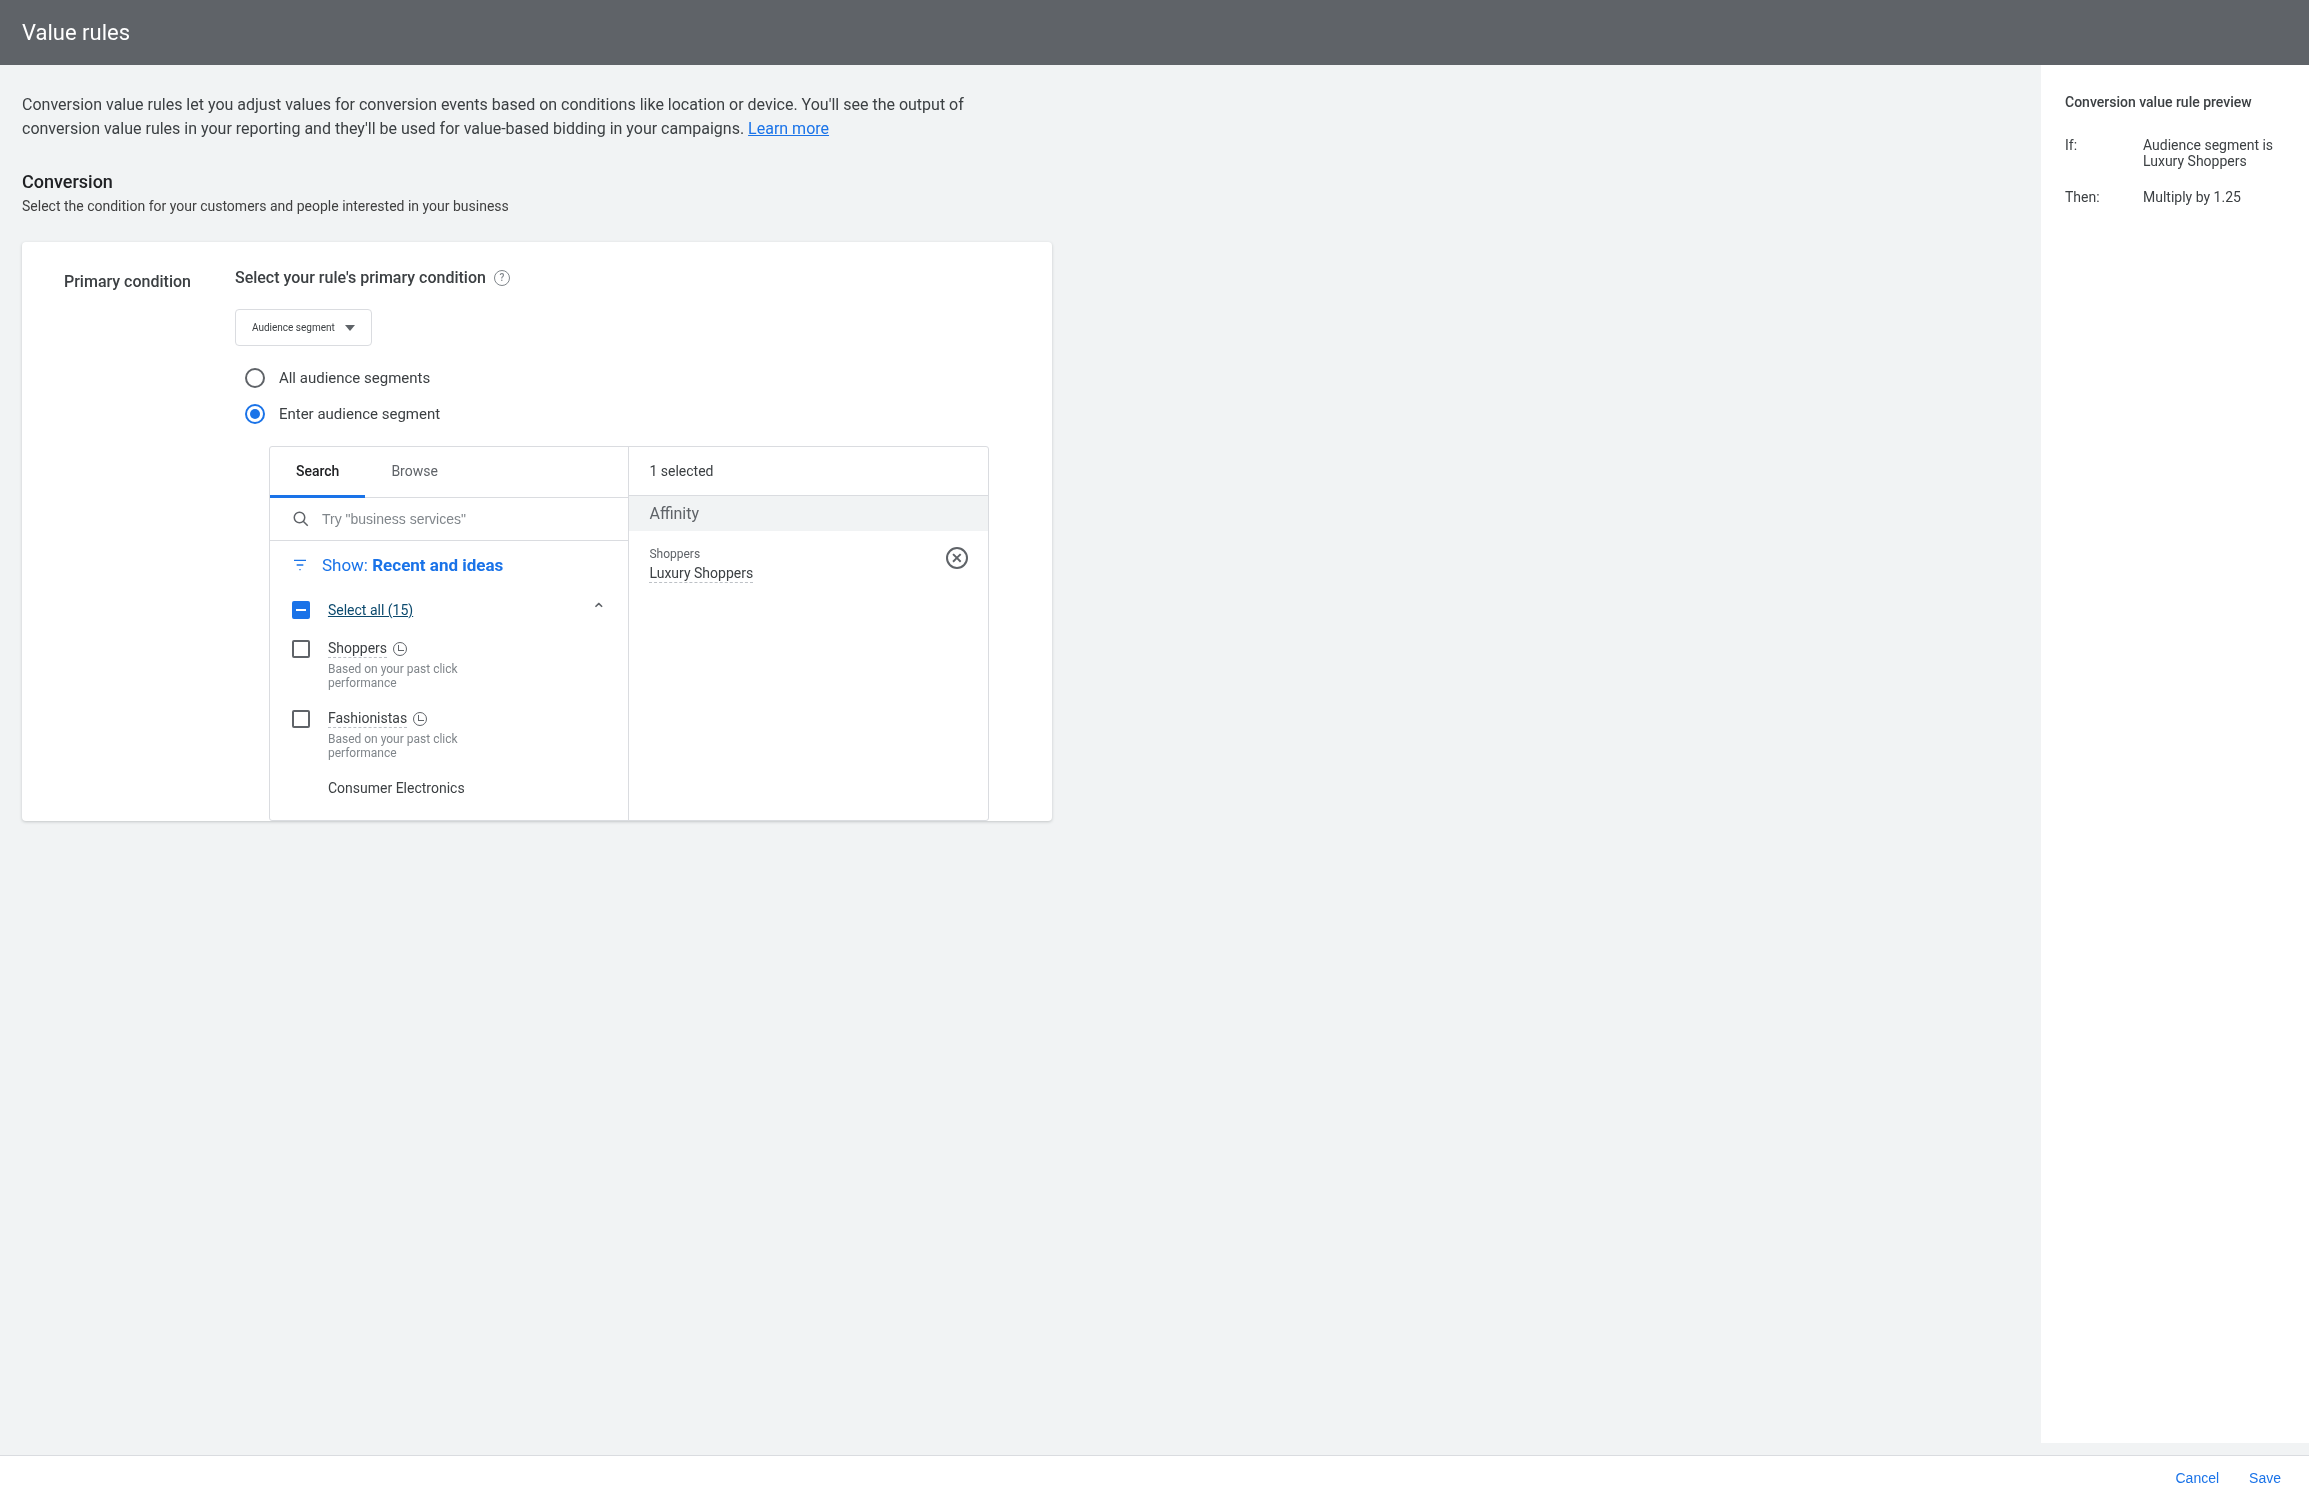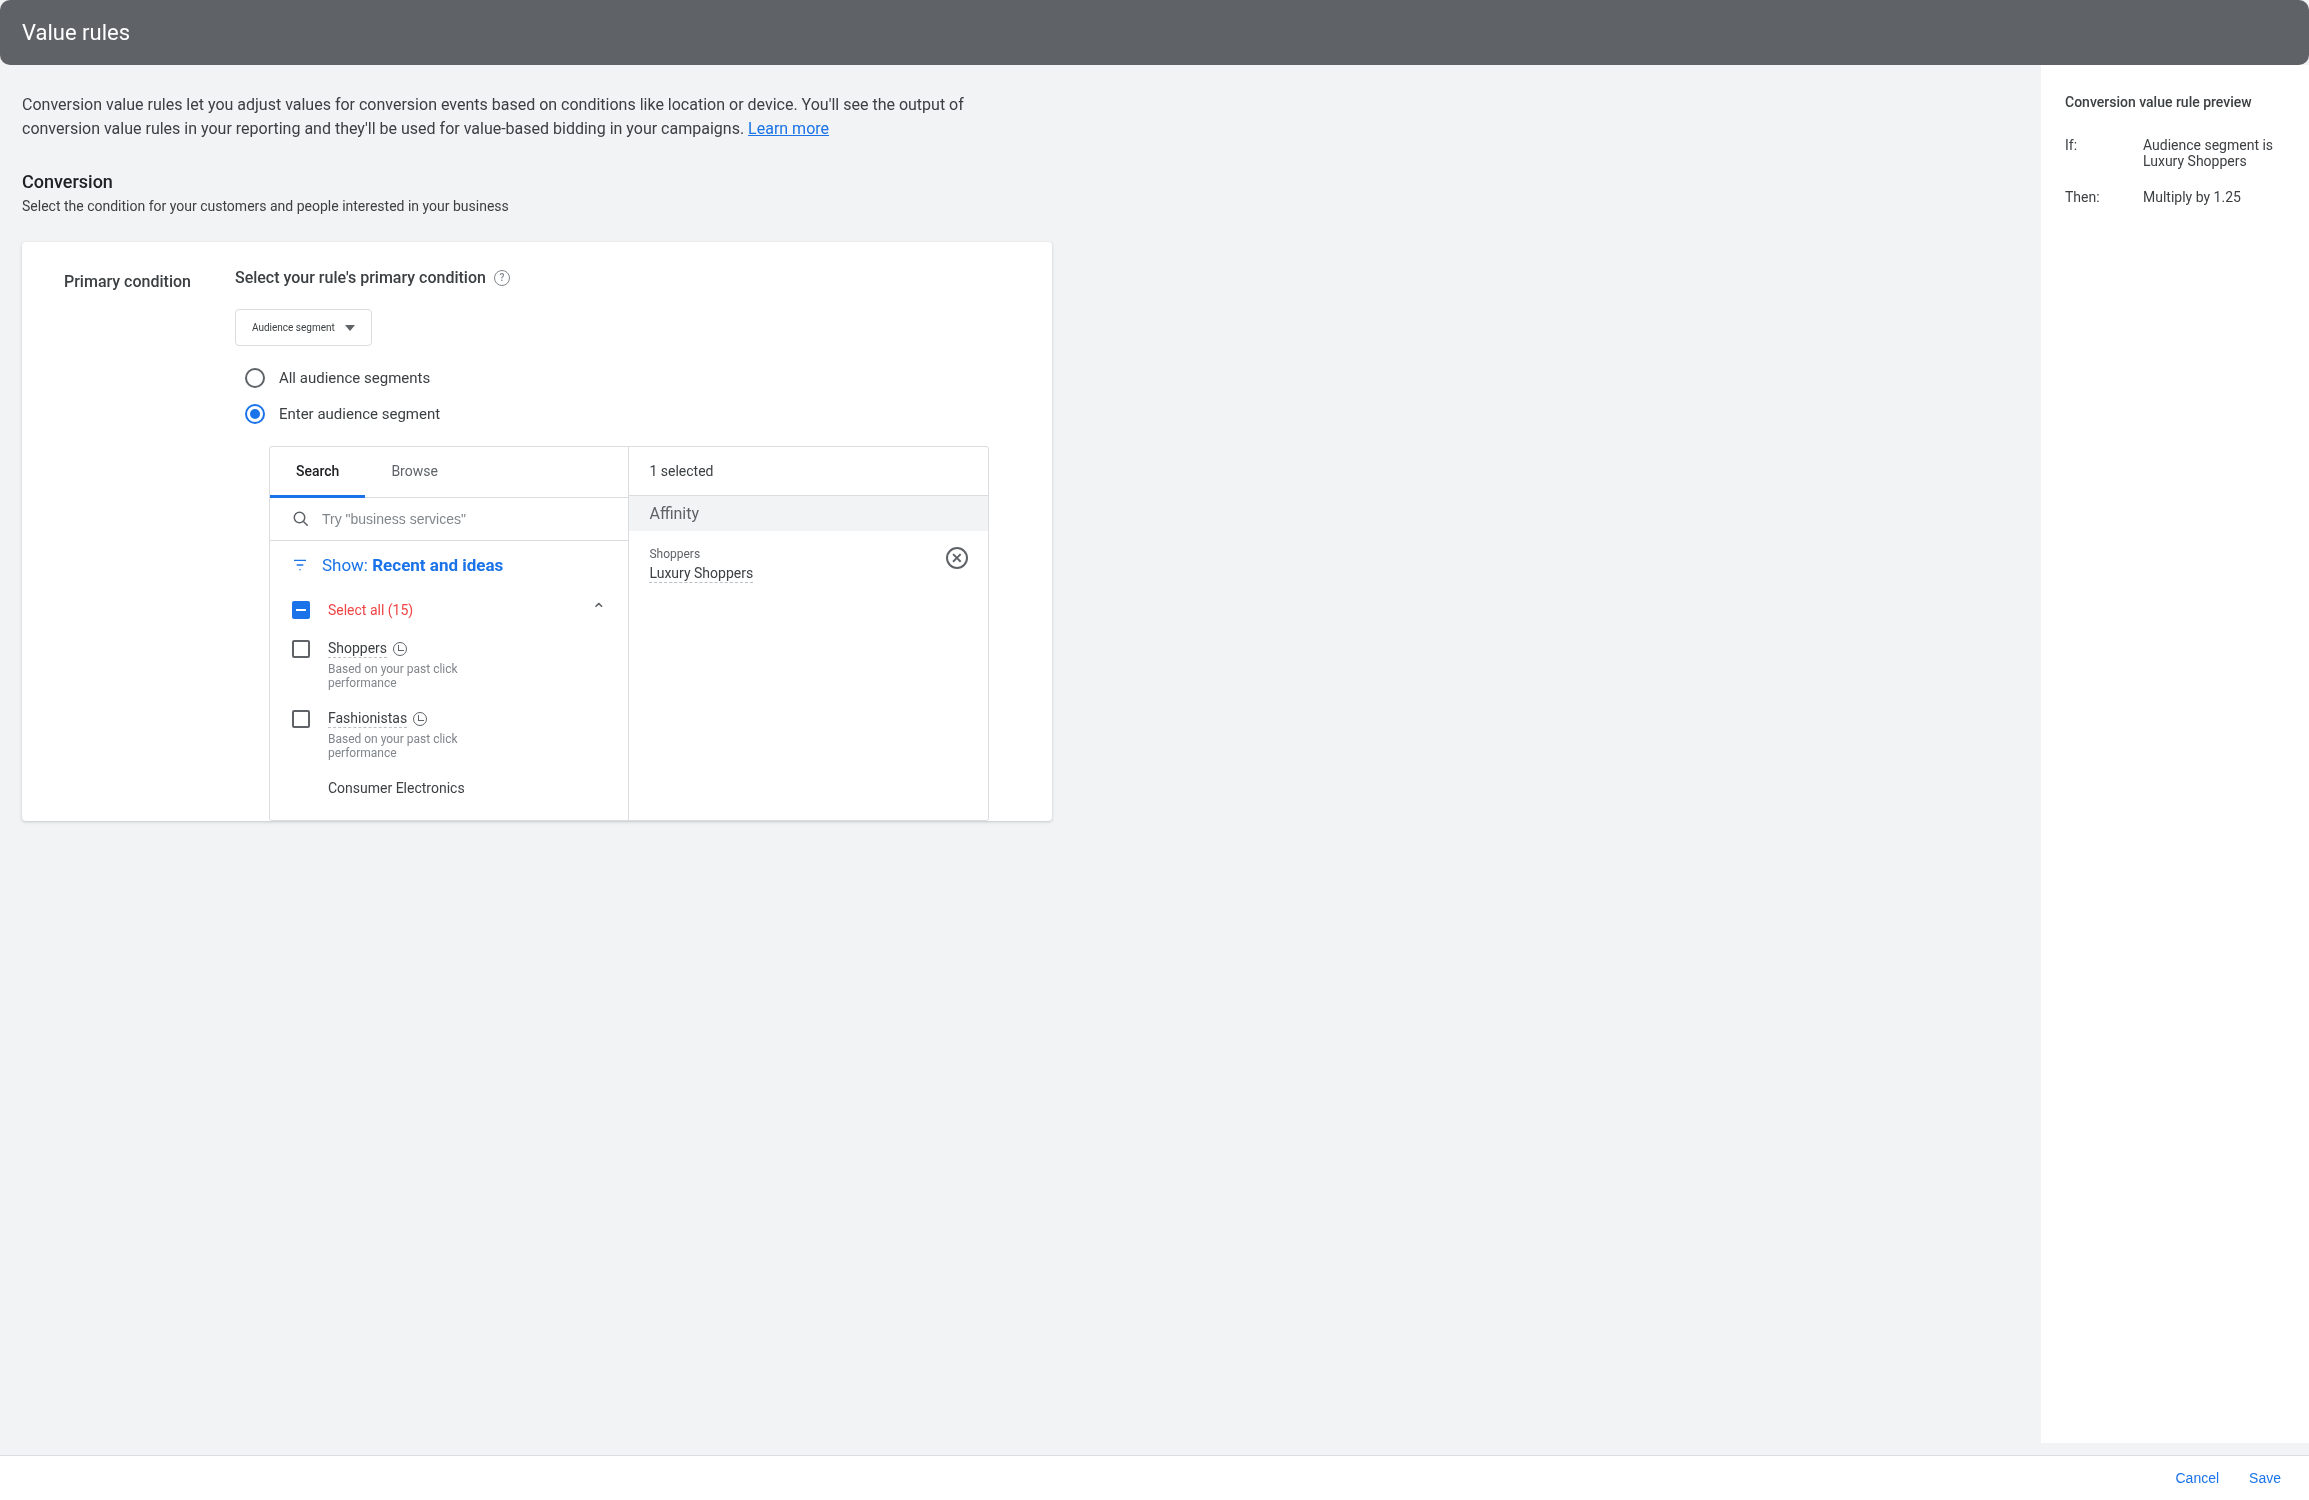--- a/index.html
+++ b/index.html
@@ -8,21 +8,20 @@
     background: #f1f3f4;
     color: #202124;
     font-size: 14px;
   }
   .header {
     background: #5f6368;
     color: #fff;
     padding: 20px 22px;
     font-size: 22px;
     font-weight: 400;
-    border-radius: 10px;
   }
   .content {
     display: flex;
     min-height: calc(100vh - 70px - 52px);
   }
   .main {
     flex: 1;
     padding: 28px 22px 0 22px;
   }
   .intro {
@@ -94,21 +93,21 @@
   .search-row input::placeholder { color:#80868b; }
   .filter-row { display:flex; align-items:center; gap:14px; padding:14px 22px; font-size:17px; color:#1a73e8;}
   .filter-icon { color:#1a73e8; }
   .scroll-area { overflow-y:auto; flex:1; position:relative;}
   .scroll-area::-webkit-scrollbar { width:7px; }
   .scroll-area::-webkit-scrollbar-thumb { background:#bdc1c6; border-radius:4px;}
   .select-all-row { display:flex; align-items:center; padding:10px 22px; gap:18px; }
   .checkbox { width:18px; height:18px; border:2px solid #5f6368; border-radius:2px; flex-shrink:0; cursor:pointer; display:inline-flex; align-items:center; justify-content:center;}
   .checkbox.indeterm { background:#1a73e8; border-color:#1a73e8; }
   .checkbox.indeterm::after { content:''; width:10px; height:2px; background:#fff; }
-  .select-all-label { color:#ef4444; font-size:14px; flex:1;}
+  .select-all-label { color:#0c4a6e; font-size:14px; flex:1;text-decoration:underline;}
   .chev-up { color:#5f6368; font-size:18px; cursor:pointer;}
   .seg-item { display:flex; align-items:flex-start; padding:10px 22px; gap:18px; }
   .seg-body { flex:1; }
   .seg-name { font-size:14px; color:#3c4043; border-bottom:1px dashed #bdc1c6; display:inline-block; padding-bottom:1px;}
   .seg-clock { display:inline-flex; width:14px; height:14px; border:1.2px solid #5f6368; border-radius:50%; margin-left:6px; align-items:center; justify-content:center; vertical-align:middle;}
   .seg-clock::after { content:''; width:5px; height:5px; border-left:1.2px solid #5f6368; border-bottom:1.2px solid #5f6368; transform:translate(1px,-1px);}
   .seg-desc { font-size:12px; color:#80868b; margin-top:4px; max-width:180px;}
   .right-header { padding:16px 20px; font-size:14px; color:#3c4043; border-bottom:1px solid #dadce0;}
   .affinity-bar { background:#f1f3f4; padding:8px 20px; font-size:16px; color:#5f6368;}
   .selected-item { padding:16px 20px; display:flex; align-items:flex-start;}

